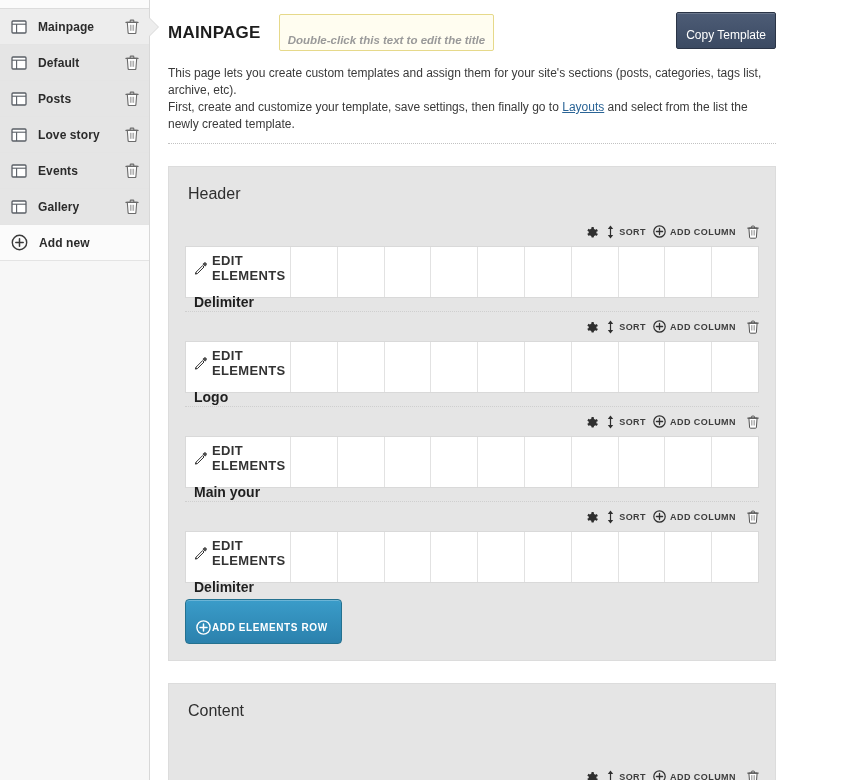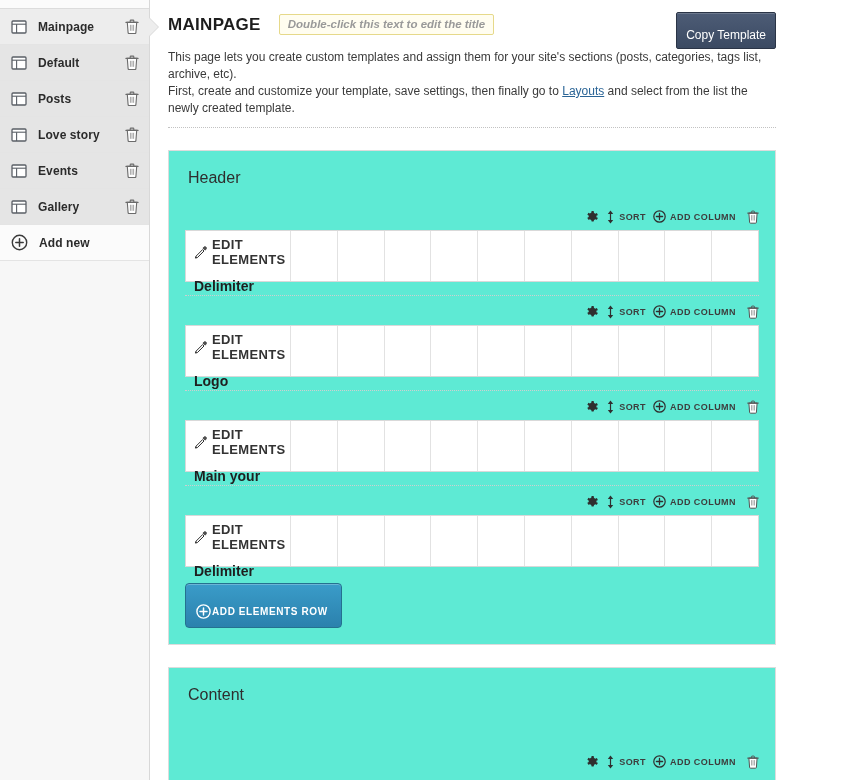--- a/index.html
+++ b/index.html
@@ -93,21 +93,21 @@
     letter-spacing: .3px;
   }
   .title-hint {
     margin-left: 18px;
     font-size: 11.5px;
     font-style: italic;
     font-weight: bold;
     color: #999;
     background: #fffdf0;
     border: 1px solid #e6d98a;
-    padding: 3px 8px 4px;
+    padding: 19px 8px 4px;
     border-radius: 2px;
     cursor: text;
   }
   .copy-tpl {
     position: absolute;
     right: 0; top: 12px;
     background: #44526b;
     background: linear-gradient(#4d5c76, #3b4a62);
     border: 1px solid #2a3446;
     color: #fff;
@@ -127,38 +127,38 @@
   .intro a { color: #2a6496; }
   .head-rule {
     margin-top: 10px;
     border-top: 1px dotted #c2c2c2;
   }
 
   
   .section {
     margin-top: 22px;
     border: 1px solid #dcdcdc;
-    background: #5eead4;
+    background: #e5e5e5;
     padding: 16px 14px 14px;
   }
   .section-title {
     font-size: 16px;
     color: #2e2e2e;
     padding: 2px 0 0 5px;
     margin-bottom: 12px;
   }
 
   .row-block { padding-top: 2px; }
   .row-sep {
     border-top: 1px dotted #cfcfcf;
     margin: 11px 2px 0 2px;
   }
   .row-toolbar {
     display: flex;
-    align-items: center;
+    align-items: flex-start;
     justify-content: flex-end;
     gap: 7px;
     padding: 8px 2px 6px 0;
   }
   .tb-item {
     display: inline-flex;
     align-items: center;
     gap: 4px;
     cursor: pointer;
     color: #3a3a3a;

